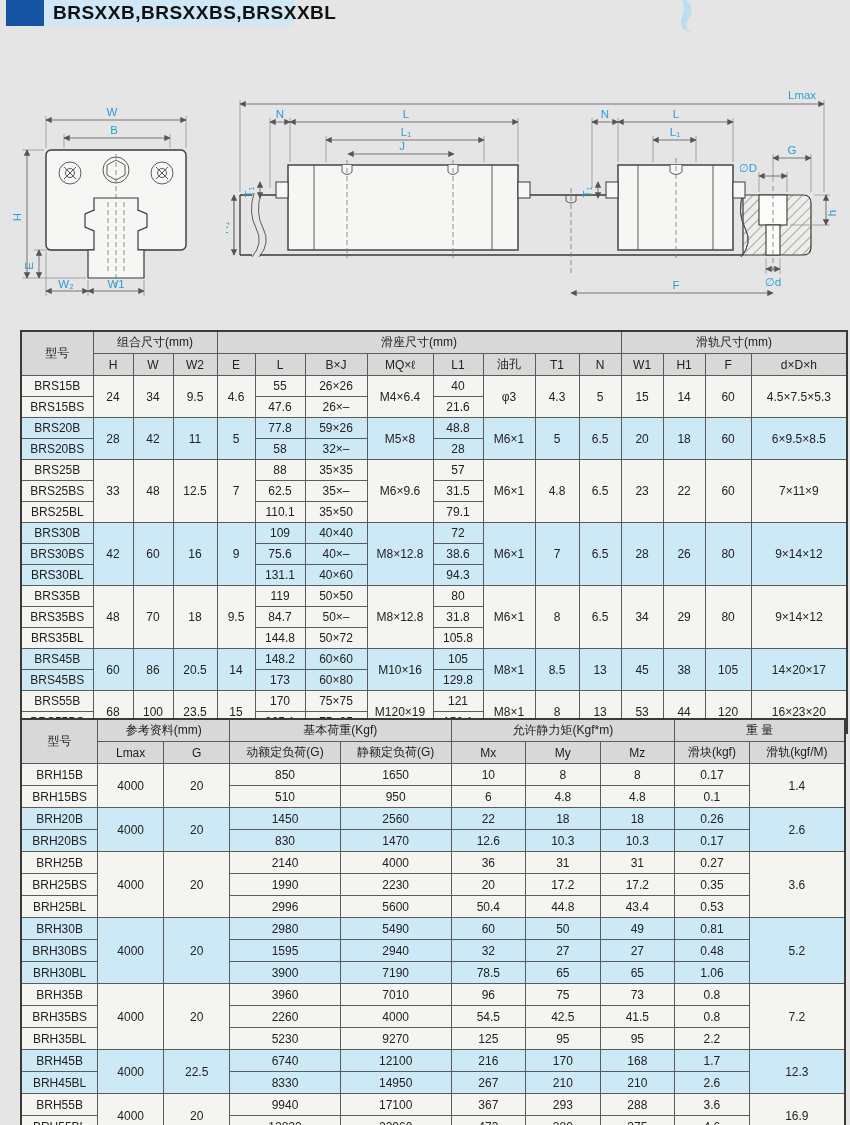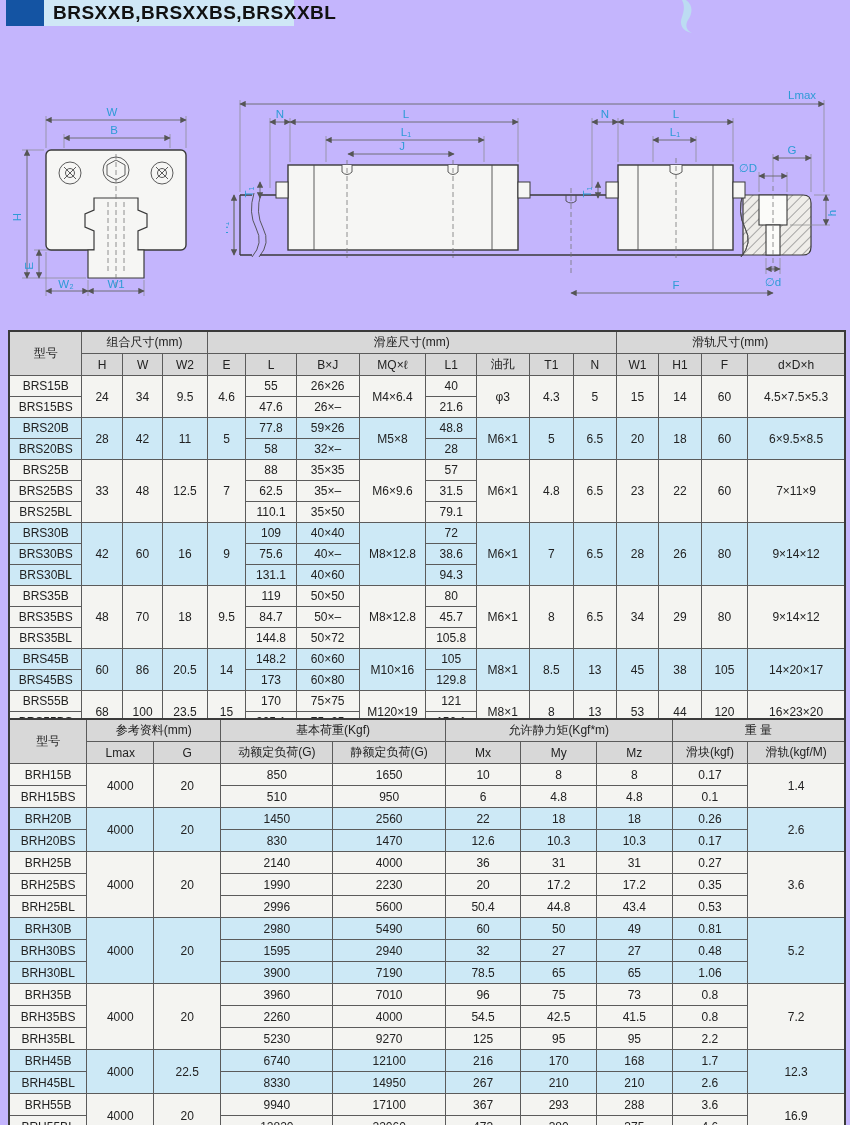--- a/index.html
+++ b/index.html
@@ -1,37 +1,37 @@
 <!DOCTYPE html>
 <html><head>
 <meta charset="utf-8">
 <style>
   html,body{margin:0;padding:0;}
   body{font-family:"Liberation Sans","DejaVu Sans",sans-serif;background:#ffffff;}
-  #page{position:relative;width:850px;height:1125px;background:#c4b5fd;overflow:hidden;}
+  #page{position:relative;width:850px;height:1125px;background:#e5e5e5;overflow:hidden;}
 
   
   .title-box{position:absolute;left:6px;top:0;width:38px;height:26px;background:#1454a3;}
   .title-band{position:absolute;left:44px;top:0;width:250px;height:26px;background:#cfe7f6;
     display:flex;align-items:center;padding-left:9px;box-sizing:border-box;}
   .title-band span{font-size:19px;font-weight:bold;letter-spacing:.5px;color:#111;white-space:nowrap;}
   .swoosh{position:absolute;left:668px;top:0;}
 
   
   .dia{position:absolute;}
   .dline{stroke:#3a3a3a;stroke-width:1.3;fill:none;}
   .dthin{stroke:#4a4a4a;stroke-width:.9;fill:none;}
   .dim{stroke:#666;stroke-width:.9;fill:none;}
   .ext{stroke:#888;stroke-width:.7;fill:none;}
   .dash{stroke:#777;stroke-width:.8;fill:none;stroke-dasharray:5 3;}
   .lbl{fill:#2e9bd6;font-size:11.5px;font-family:"Liberation Sans","DejaVu Sans",sans-serif;}
   .fillw{fill:#f6f6f4;}
 
   
-  .tbl-wrap{position:absolute;left:8px;right:4px;}
+  .tbl-wrap{position:absolute;left:20px;right:4px;}
   table{border-collapse:collapse;width:100%;table-layout:fixed;border:2px solid #3a3a3a;background:#f4f4f1;}
   th,td{border:1px solid #5b5b5b;text-align:center;vertical-align:middle;color:#222;
     font-size:12px;overflow:hidden;white-space:nowrap;padding:0 1px;}
   thead th{background:#d8d8d8;font-weight:normal;height:21px;}
   #t1 td{height:20px;}
   #t2 td{height:21px;}
   tr.shade td{background:#cde9f6;}
 </style>
 </head>
 <body>
@@ -368,21 +368,21 @@
             <td rowspan="3">6.5</td>
             <td rowspan="3">34</td>
             <td rowspan="3">29</td>
             <td rowspan="3">80</td>
             <td rowspan="3">9×14×12</td>
           </tr>
           <tr>
             <td>BRS35BS</td>
             <td>84.7</td>
             <td>50×–</td>
-            <td>45.7</td>
+            <td>31.8</td>
           </tr>
           <tr>
             <td>BRS35BL</td>
             <td>144.8</td>
             <td>50×72</td>
             <td>105.8</td>
           </tr>
           <tr class="shade">
             <td>BRS45B</td>
             <td rowspan="2">60</td>

